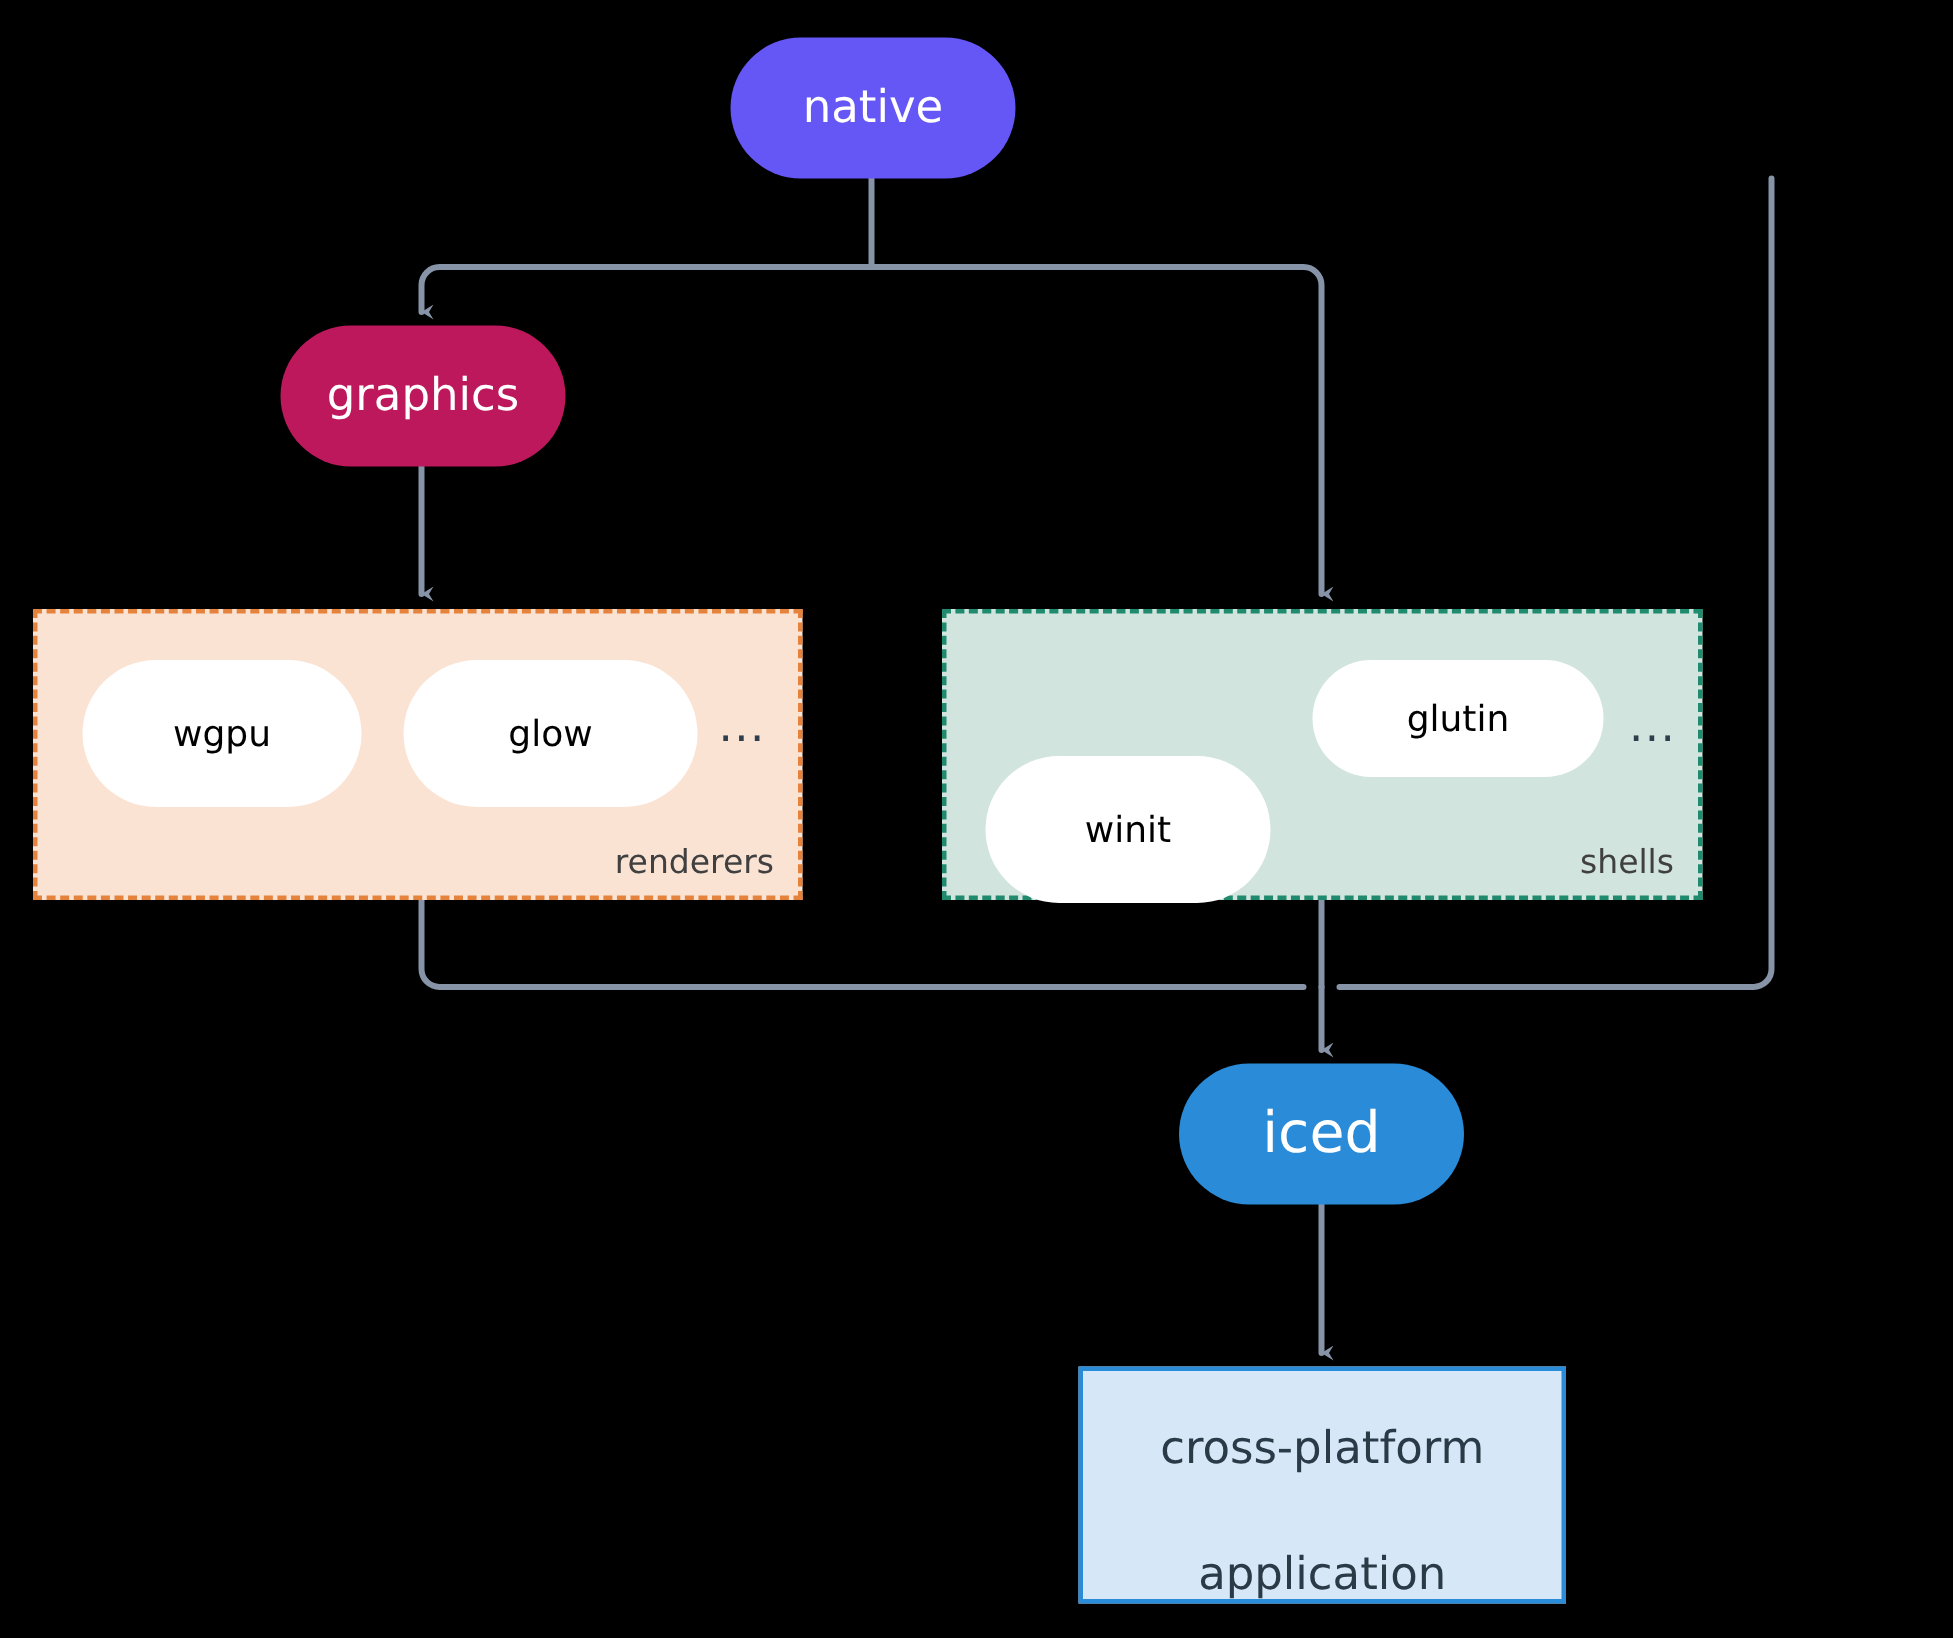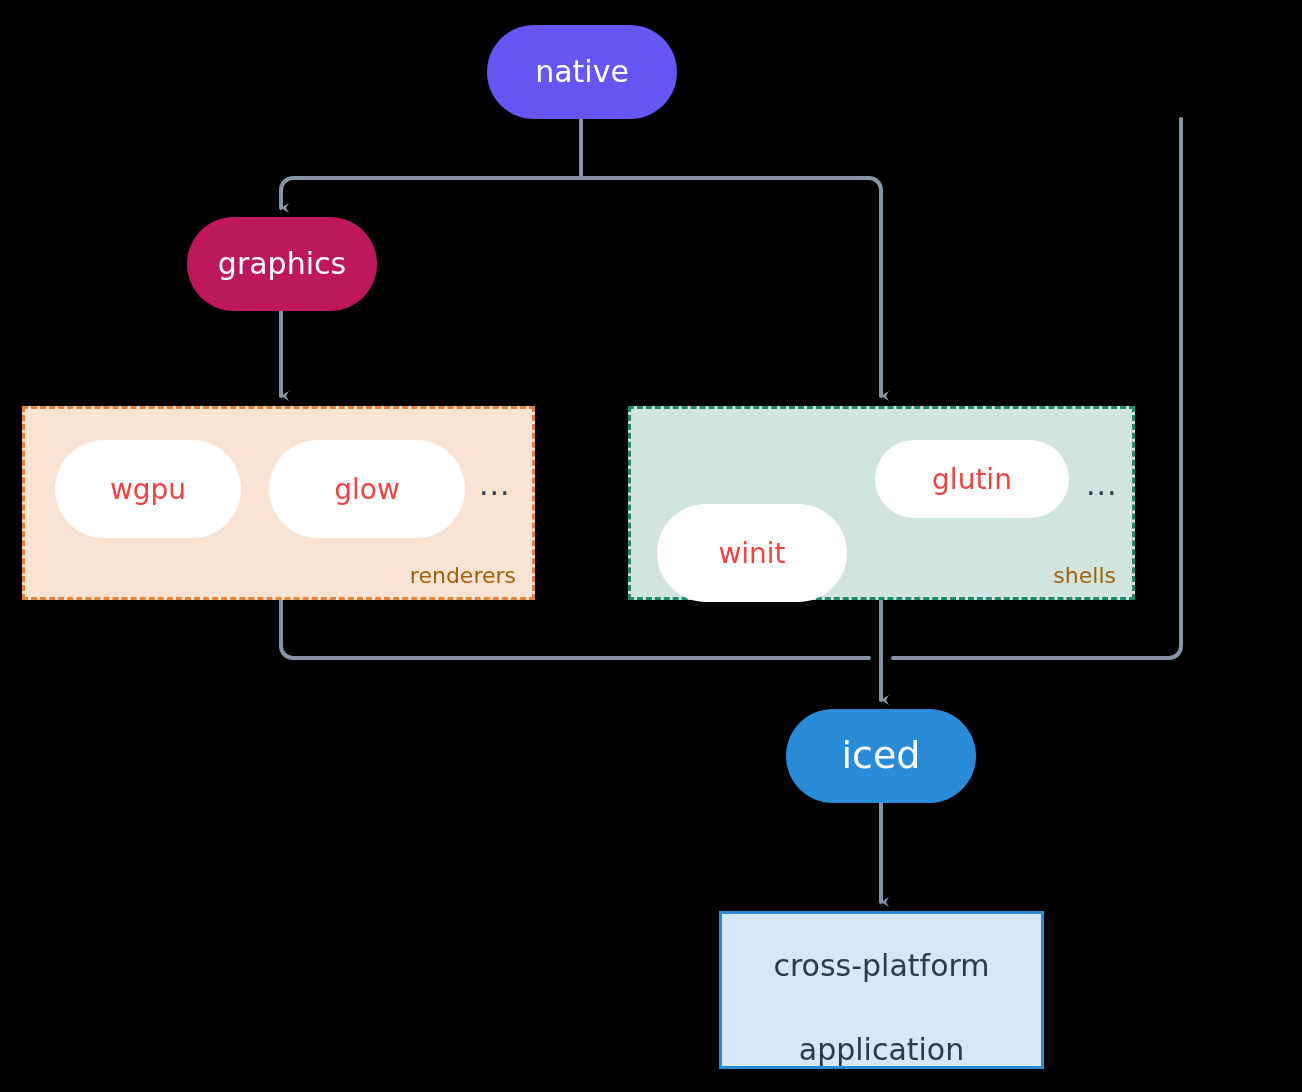--- a/index.html
+++ b/index.html
@@ -75,32 +75,32 @@
   .g-shells {
     left: 628px; top: 406px; width: 507px; height: 194px;
     background: #D2E4DE;
     border: 3px dashed #1F8A6E;
   }
   .group-label {
     position: absolute;
     right: 16px;
     bottom: 9px;
     font-size: 22px;
-    color: #a16207;
+    color: #404040;
   }
   
   .inner-pill {
     position: absolute;
     display: flex;
     align-items: center;
     justify-content: center;
     background: #FFFFFF;
     border-radius: 999px;
-    color: #ef4444;
-    font-size: 28px;
+    color: #000000;
+    font-size: 24px;
     box-sizing: border-box;
   }
   .ip-wgpu   { left: 30px;  top: 31px; width: 186px; height: 98px; }
   .ip-glow   { left: 244px; top: 31px; width: 196px; height: 98px; }
   .ip-winit  { left: 26px;  top: 47px; width: 190px; height: 98px; margin-top: 48px; }
   .ip-glutin { left: 244px; top: 31px; width: 194px; height: 78px; }
   .ellipsis {
     position: absolute;
     color: #2F3E4C;
     font-size: 30px;

